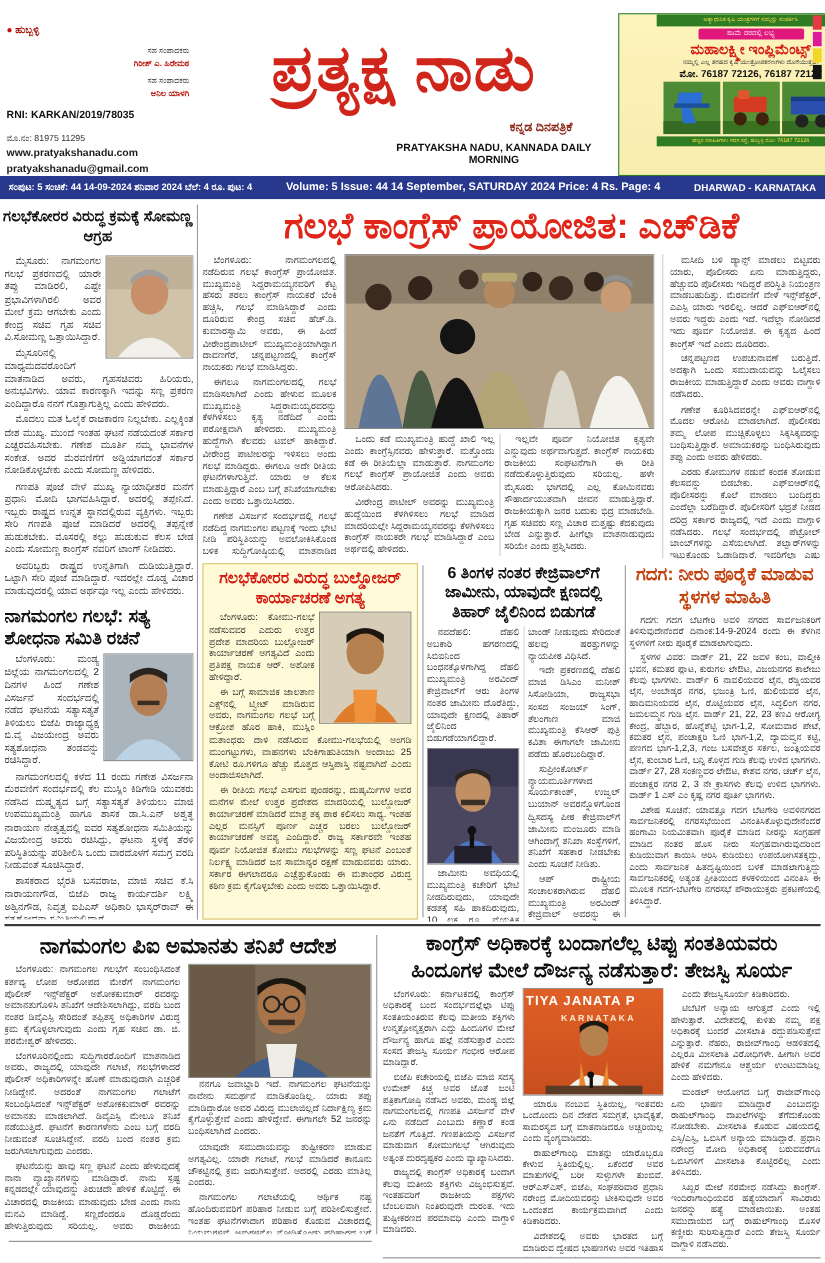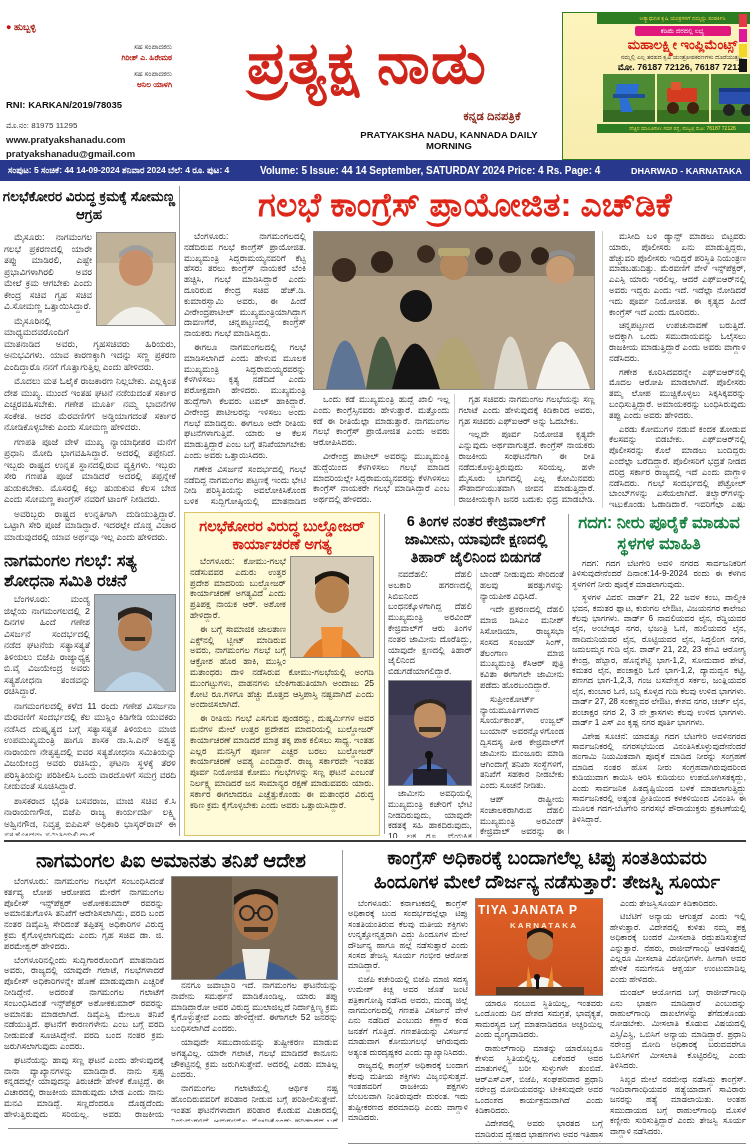--- a/index.html
+++ b/index.html
@@ -63,21 +63,21 @@
   
   .ybox{left:184px;top:512px;width:196px;height:324px;background:#fffbd8;border:1px solid #d9c46c;
         box-sizing:border-box;padding:4px 5px;overflow:hidden;font-size:8.6px;line-height:10.8px;}
   .ybox .hd{color:#d3170f;font-weight:bold;font-size:14.5px;line-height:18px;text-align:center;margin-bottom:3px;}
   .ybox .photo{float:right;margin:0 0 3px 4px;}
   .kbox{left:388px;top:512px;width:176px;height:326px;overflow:hidden;font-size:8.6px;line-height:10.8px;}
   .kbox .hd{font-weight:bold;font-size:14.5px;line-height:18px;text-align:center;color:#0d0d0d;margin-bottom:3px;}
   .kcols{column-count:2;column-gap:8px;column-rule:1px solid #d6d6d6;height:278px;overflow:hidden;}
   .kbox .photo{margin:2px 0;}
   .gbox{left:572px;top:512px;width:174px;height:326px;overflow:hidden;font-size:8.3px;line-height:10.4px;}
-  .gbox .hd{font-weight:bold;font-size:16.5px;line-height:21px;text-align:center;color:#15803d;margin-bottom:4px;}
+  .gbox .hd{font-weight:bold;font-size:16.5px;line-height:21px;text-align:center;color:#c2410c;margin-bottom:4px;}
   
   .blart{left:4px;top:848px;width:334px;height:280px;overflow:hidden;}
   .blart .hd{font-weight:bold;font-size:19.5px;line-height:24px;text-align:center;color:#0d0d0d;margin-bottom:4px;}
   .blcols{display:flex;gap:7px;font-size:8.6px;line-height:10.8px;}
   .blc1{width:160px;overflow:hidden;height:246px;}
   .blc2{flex:1;overflow:hidden;height:246px;}
   .brart{left:348px;top:846px;width:398px;height:300px;overflow:hidden;}
   .brart .hd{font-weight:bold;font-size:18.5px;line-height:24px;text-align:center;color:#0d0d0d;margin-bottom:4px;}
   .brcols{display:flex;gap:7px;font-size:8.3px;line-height:10.4px;}
   .brc{overflow:hidden;height:244px;}
@@ -214,21 +214,20 @@
           <path d="M222 157 Q246 62 276 157 Z" fill="#f4f2ec"></path>
         <path d="M78 157 Q100 66 126 157 Z" fill="#141414"></path>
           <circle cx="102" cy="74" r="16" fill="#141414"></circle>
         <circle cx="226" cy="24" r="9" fill="#33241b"></circle>
           <circle cx="170" cy="24" r="9" fill="#33241b"></circle>
           <circle cx="112" cy="22" r="9" fill="#3a2a20"></circle>
       </svg>
       <div class="midcols just">
         <p>ಒಂದು ಕಡೆ ಮುಖ್ಯಮಂತ್ರಿ ಹುದ್ದೆ ಖಾಲಿ ಇಲ್ಲ ಎಂದು ಕಾಂಗ್ರೆಸ್ಸಿನವರು ಹೇಳುತ್ತಾರೆ. ಮತ್ತೊಂದು ಕಡೆ ಈ ರೀತಿಯೆಲ್ಲಾ ಮಾಡುತ್ತಾರೆ. ನಾಗಮಂಗಲ ಗಲಭೆ ಕಾಂಗ್ರೆಸ್ ಪ್ರಾಯೋಜಿತ ಎಂದು ಅವರು ಆರೋಪಿಸಿದರು.</p>
         <p>ವೀರೇಂದ್ರ ಪಾಟೀಲ್ ಅವರನ್ನು ಮುಖ್ಯಮಂತ್ರಿ ಹುದ್ದೆಯಿಂದ ಕೆಳಗಿಳಿಸಲು ಗಲಭೆ ಮಾಡಿದ ಮಾದರಿಯಲ್ಲೇ ಸಿದ್ದರಾಮಯ್ಯನವರನ್ನು ಕೆಳಗಿಳಿಸಲು ಕಾಂಗ್ರೆಸ್ ನಾಯಕರೇ ಗಲಭೆ ಮಾಡಿಸಿದ್ದಾರೆ ಎಂಬ ಅರ್ಥದಲ್ಲಿ ಹೇಳಿದರು.</p>
-        <p>ಗೃಹ ಸಚಿವರು ನಾಗಮಂಗಲ ಗಲಭೆಯನ್ನು ಸಣ್ಣ ಗಲಾಟೆ ಎಂದು ಹೇಳುವುದಕ್ಕೆ ಕಿಡಿಕಾರಿದ ಅವರು, ಗೃಹ ಸಚಿವರು ಎಫ್‌ಐಆರ್ ಅನ್ನು ಓದಬೇಕು.</p>
         <p>ಇಲ್ಲವೇ ಪೂರ್ವ ನಿಯೋಜಿತ ಕೃತ್ಯವೇ ಎನ್ನುವುದು ಅರ್ಥವಾಗುತ್ತದೆ. ಕಾಂಗ್ರೆಸ್ ನಾಯಕರು ರಾಜಕೀಯ ಸಂಘಟನೆಗಾಗಿ ಈ ರೀತಿ ನಡೆದುಕೊಳ್ಳುತ್ತಿರುವುದು ಸರಿಯಲ್ಲ. ಹಳೇ ಮೈಸೂರು ಭಾಗದಲ್ಲಿ ಎಲ್ಲ ಕೋಮಿನವರು ಸೌಹಾರ್ದಯುತವಾಗಿ ಜೀವನ ಮಾಡುತ್ತಿದ್ದಾರೆ. ರಾಜಕೀಯಕ್ಕಾಗಿ ಜನರ ಬದುಕು ಭಿದ್ರ ಮಾಡಬೇಡಿ. ಗೃಹ ಸಚಿವರು ಸಣ್ಣ ವಿಚಾರ ಮತ್ತಷ್ಟು ಕೆದಕುವುದು ಬೇಡ ಎನ್ನುತ್ತಾರೆ. ಹೀಗೆಲ್ಲಾ ಮಾತನಾಡುವುದು ಸರಿಯೇ ಎಂದು ಪ್ರಶ್ನಿಸಿದರು.</p>
 
       </div>
     </div>
     <div class="mcolE just">
       <p>ಮಸೀದಿ ಬಳಿ ಡ್ಯಾನ್ಸ್ ಮಾಡಲು ಬಿಟ್ಟವರು ಯಾರು, ಪೊಲೀಸರು ಏನು ಮಾಡುತ್ತಿದ್ದರು, ಹೆಚ್ಚುವರಿ ಪೊಲೀಸರು ಇದಿದ್ದರೆ ಪರಿಸ್ಥಿತಿ ನಿಯಂತ್ರಣ ಮಾಡಬಹುದಿತ್ತು. ಮೆರವಣಿಗೆ ವೇಳೆ ಇನ್ಸ್‌ಪೆಕ್ಟರ್, ಎಎಸ್ಪಿ ಯಾರು ಇರಲಿಲ್ಲ. ಆದರೆ ಎಫ್‌ಐಆರ್‌ನಲ್ಲಿ ಅವರು ಇದ್ದರು ಎಂದು ಇದೆ. ಇದೆಲ್ಲಾ ನೋಡಿದರೆ ಇದು ಪೂರ್ವ ನಿಯೋಜಿತ. ಈ ಕೃತ್ಯದ ಹಿಂದೆ ಕಾಂಗ್ರೆಸ್ ಇದೆ ಎಂದು ದೂರಿದರು.</p>
       <p>ಚನ್ನಪಟ್ಟಣದ ಉಪಚುನಾವಣೆ ಬರುತ್ತಿದೆ. ಅದಕ್ಕಾಗಿ ಒಂದು ಸಮುದಾಯವನ್ನು ಓಲೈಸಲು ರಾಜಕೀಯ ಮಾಡುತ್ತಿದ್ದಾರೆ ಎಂದು ಅವರು ವಾಗ್ದಾಳಿ ನಡೆಸಿದರು.</p>
       <p>ಗಣೇಶ ಕೂರಿಸಿದವರನ್ನೇ ಎಫ್‌ಐಆರ್‌ನಲ್ಲಿ ಮೊದಲ ಆರೋಪಿ ಮಾಡಲಾಗಿದೆ. ಪೊಲೀಸರು ತಮ್ಮ ಲೋಪ ಮುಚ್ಚಿಕೊಳ್ಳಲು ಸಿಕ್ಕಸಿಕ್ಕವರನ್ನು ಬಂಧಿಸುತ್ತಿದ್ದಾರೆ. ಅಮಾಯಕರನ್ನು ಬಂಧಿಸಿರುವುದು ತಪ್ಪು ಎಂದು ಅವರು ಹೇಳಿದರು.</p>
       <p>ಎರಡು ಕೋಮುಗಳ ನಡುವೆ ಕಂದಕ ತೋಡುವ ಕೆಲಸವನ್ನು ಬಿಡಬೇಕು. ಎಫ್‌ಐಆರ್‌ನಲ್ಲಿ ಪೊಲೀಸರನ್ನು ಕೊಲೆ ಮಾಡಲು ಬಂದಿದ್ದರು ಎಂದೆಲ್ಲಾ ಬರೆದಿದ್ದಾರೆ. ಪೊಲೀಸರಿಗೆ ಭದ್ರತೆ ನೀಡದ ದರಿದ್ರ ಸರ್ಕಾರ ರಾಜ್ಯದಲ್ಲಿ ಇದೆ ಎಂದು ವಾಗ್ದಾಳಿ ನಡೆಸಿದರು. ಗಲಭೆ ಸಂದರ್ಭದಲ್ಲಿ ಪೆಟ್ರೋಲ್ ಬಾಂಬ್‌ಗಳನ್ನು ಎಸೆಯಲಾಗಿದೆ. ತಲ್ವಾರ್‌ಗಳನ್ನು ಇಟ್ಟುಕೊಂಡು ಓಡಾಡಿದ್ದಾರೆ. ಇವರಿಗೆಲ್ಲಾ ಎಷ್ಟು ಧೈರ್ಯ ಇರಬಹುದು. ಕಾಂಗ್ರೆಸ್ ಒಂದು ಸಮುದಾಯದ ಓಲೈಕೆಗಾಗಿ ಕೆಲಸ ಮಾಡುತ್ತಿದೆ.</p>
 

